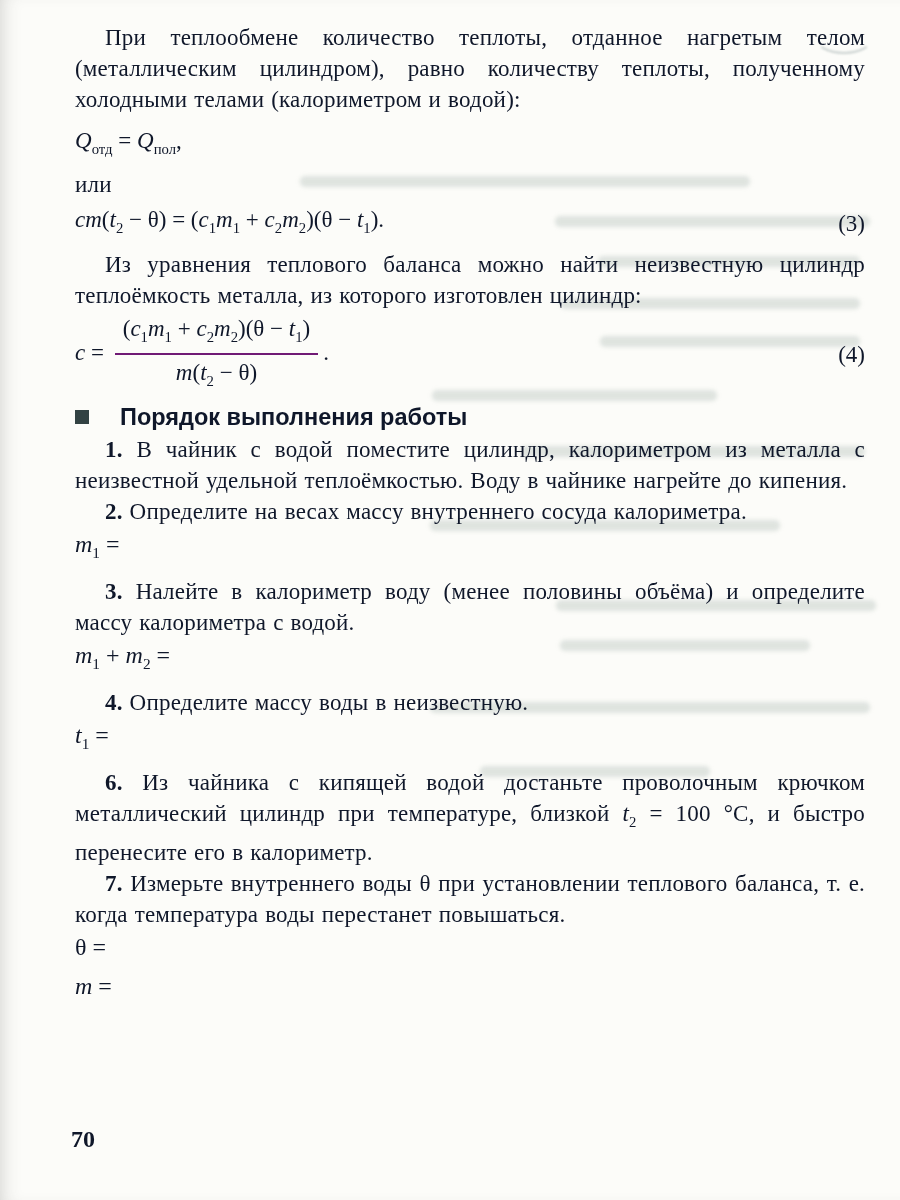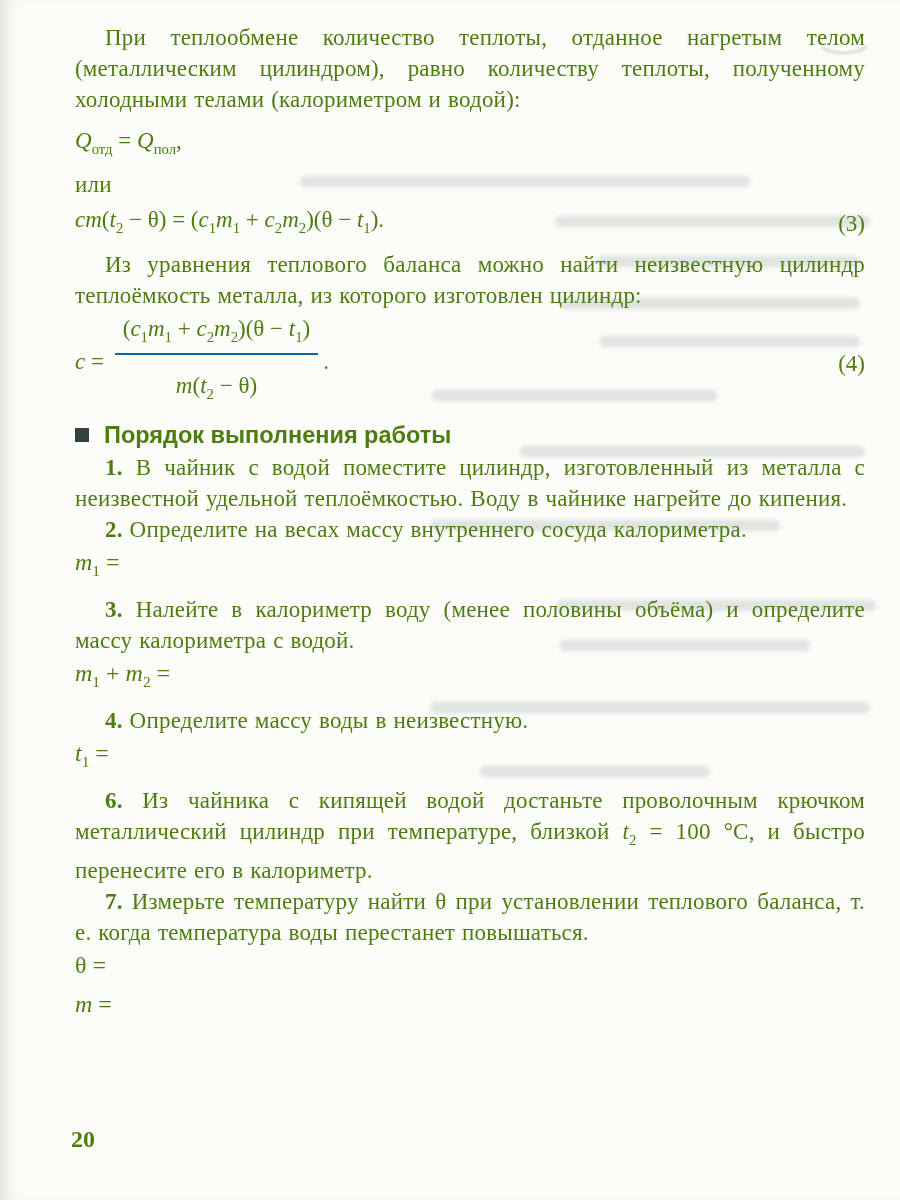--- a/index.html
+++ b/index.html
@@ -2,47 +2,47 @@
 <html lang="ru"><head>
 <meta charset="utf-8">
 <style>
   html, body { margin: 0; padding: 0; background: #e8e8e4; }
   .page {
     position: relative;
     width: 900px;
     height: 1200px;
     margin: 0 auto;
     background: #fcfcf9;
-    color: #4d7c0f;
+    color: #0f172a;
     font-family: "Liberation Serif", "DejaVu Serif", serif;
     font-size: 23px;
     line-height: 31px;
     overflow: hidden;
     box-shadow: inset 14px 0 20px -14px rgba(60,60,60,0.25);
   }
   .content { position: relative; z-index: 2; padding: 22px 35px 0 75px; }
   p { margin: 0; text-align: justify; text-indent: 30px; letter-spacing: 0.2px; word-spacing: 1px; }
   .no-indent { text-indent: 0; }
 
   
   .eq-row { display: flex; justify-content: space-between; align-items: center; text-indent: 0; }
   .formula-line { margin: 6px 0 4px; text-indent: 0; }
   .tok-v { font-style: italic; }
   .tok-t { font-style: normal; }
   .tok-s { font-style: normal; font-size: 0.64em; vertical-align: -0.38em; letter-spacing: 0; }
   .eq-num { font-style: normal; }
 
   .fraction { display: inline-flex; flex-direction: column; text-align: center; vertical-align: middle; margin: 0 5px; }
-  .frac-num { padding: 0 8px 2px; border-bottom: 2px solid #0369a1; line-height: 27px; }
-  .frac-den { padding-top: 12px; line-height: 38px; }
+  .frac-num { padding: 0 8px 2px; border-bottom: 2px solid #701a75; line-height: 27px; }
+  .frac-den { padding-top: 4px; line-height: 27px; }
   .frac-block { margin: 4px 0; }
 
   
   .section-header {
-    display: flex; align-items: center; gap: 15px;
+    display: flex; align-items: center; gap: 31px;
     margin: 8px 0 2px;
     font-family: "Liberation Sans", "DejaVu Sans", sans-serif;
     font-weight: bold; font-size: 23.5px; line-height: 30px;
   }
   .bullet { width: 14px; height: 14px; background: #324243; flex: 0 0 auto; }
 
   .step { margin: 0; }
   .step-num { font-weight: bold; }
 
   .blank { margin: 0 0 8px; font-size: 24px; line-height: 31px; text-indent: 0; }
@@ -111,42 +111,42 @@
           </span><span>.</span>
       </span>
       <span class="eq-num">(4)</span>
     </div>
 
     <div class="section-header">
       <span class="bullet"></span>
       <span>Порядок выполнения работы</span>
     </div>
 
-    <p class="step"><b class="step-num">1.</b> <span>В чайник с водой поместите цилиндр, изготовленный из металла с неизвестной удельной теплоёмкостью. Воду в чайнике нагрейте до кипения.</span></p>
+    <p class="step"><b class="step-num">1.</b> <span>В чайник с водой поместите цилиндр, калориметром из металла с неизвестной удельной теплоёмкостью. Воду в чайнике нагрейте до кипения.</span></p>
 
     <p class="step"><b class="step-num">2.</b> <span>Определите на весах массу внутреннего сосуда калориметра.</span></p>
 
     <div class="blank" style="margin-top:2px;"><span class="tok-v">m</span><span class="tok-s">1</span><span class="tok-t"> =</span></div>
 
     <p class="step"><b class="step-num">3.</b> <span>Налейте в калориметр воду (менее половины объёма) и определите массу калориметра с водой.</span></p>
 
     <div class="blank" style="margin-top:2px;"><span class="tok-v">m</span><span class="tok-s">1</span><span class="tok-t"> + </span><span class="tok-v">m</span><span class="tok-s">2</span><span class="tok-t"> =</span></div>
 
     <p class="step"><b class="step-num">4.</b> <span>Определите массу воды в неизвестную.</span></p>
 
 
 
     <div class="blank" style="margin-top:2px;"><span class="tok-v">t</span><span class="tok-s">1</span><span class="tok-t"> =</span></div>
 
     <p class="step"><b class="step-num">6.</b> <span>Из чайника с кипящей водой достаньте проволочным крючком металлический цилиндр при температуре, близкой</span> <span><span class="tok-v">t</span><span class="tok-s">2</span><span class="tok-t"> = 100 °C,</span></span> <span>и быстро перенесите его в калориметр.</span></p>
 
-    <p class="step"><b class="step-num">7.</b> <span>Измерьте температуру найти θ при установлении теплового баланса, т. е. когда температура воды перестанет повышаться.</span></p>
+    <p class="step"><b class="step-num">7.</b> <span>Измерьте внутреннего воды θ при установлении теплового баланса, т. е. когда температура воды перестанет повышаться.</span></p>
 
     <div class="blank" style="margin-top:2px;"><span class="tok-t">θ =</span></div>
 
 
     <div class="blank" style="margin-top:2px;"><span class="tok-v">m</span><span class="tok-t"> =</span></div>
 
   </div>
 
-  <div class="page-number">20</div>
+  <div class="page-number">70</div>
 
 </div>
 
 </body></html>

